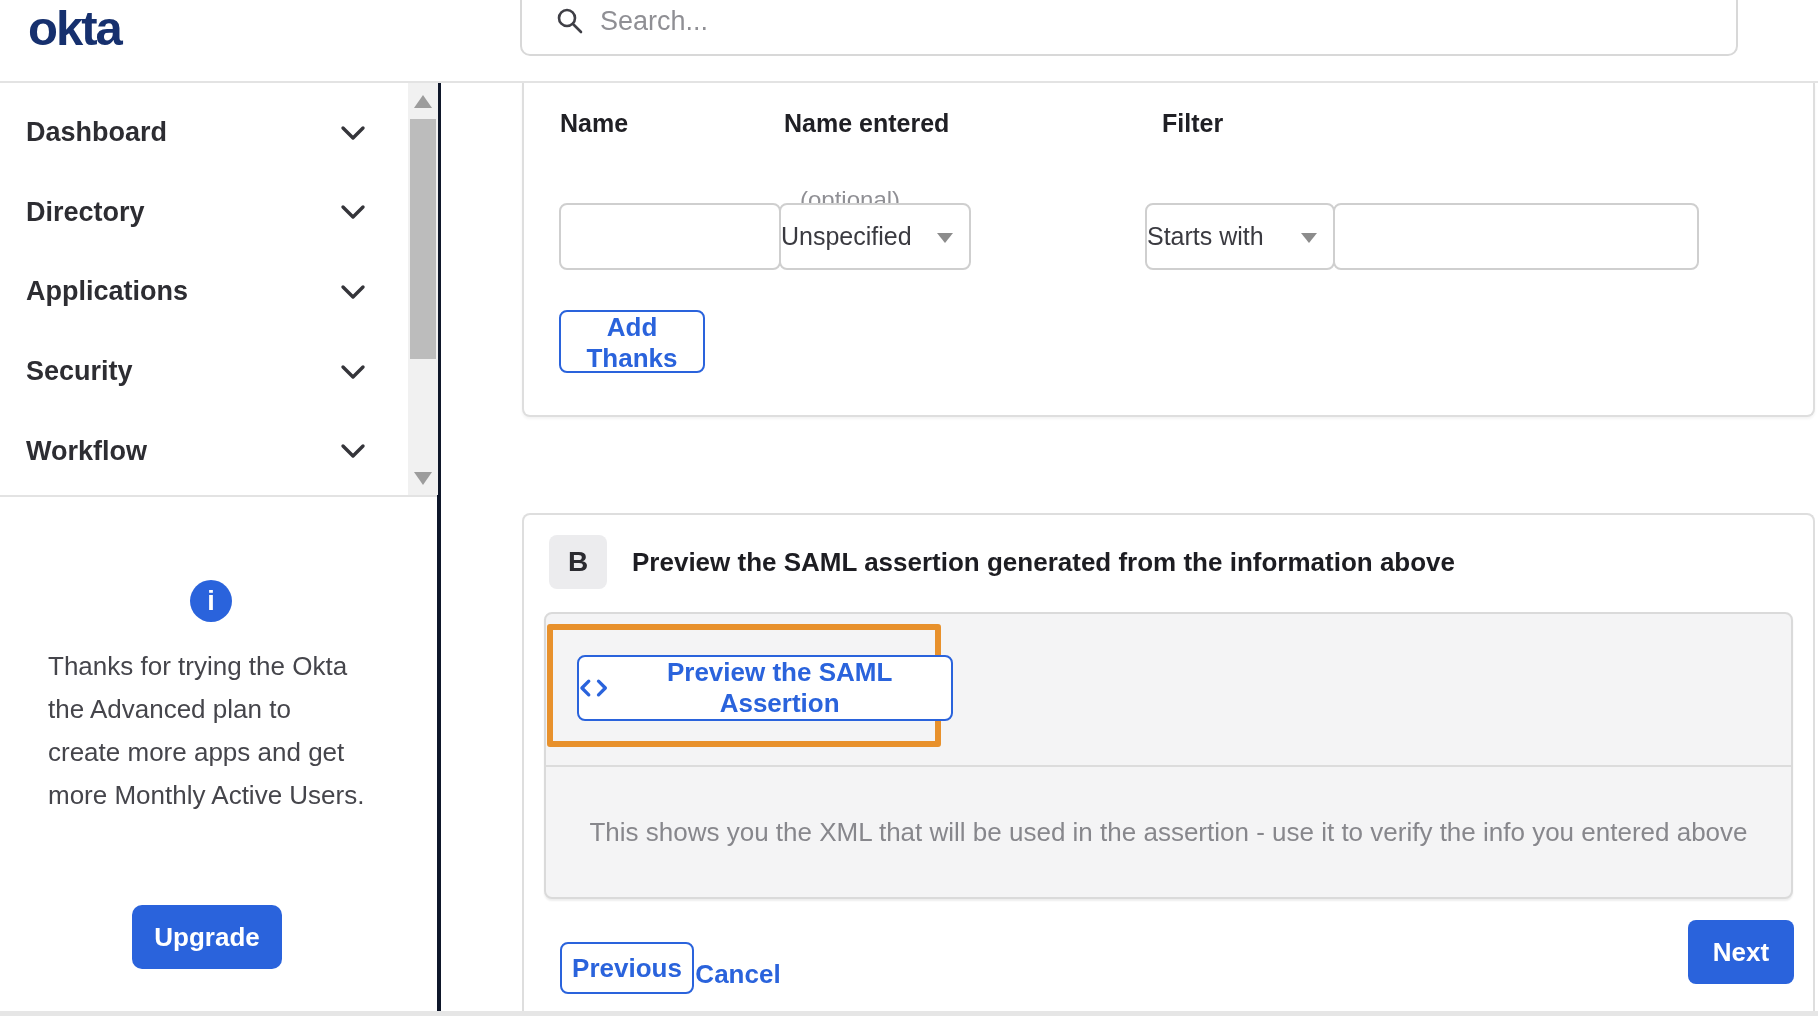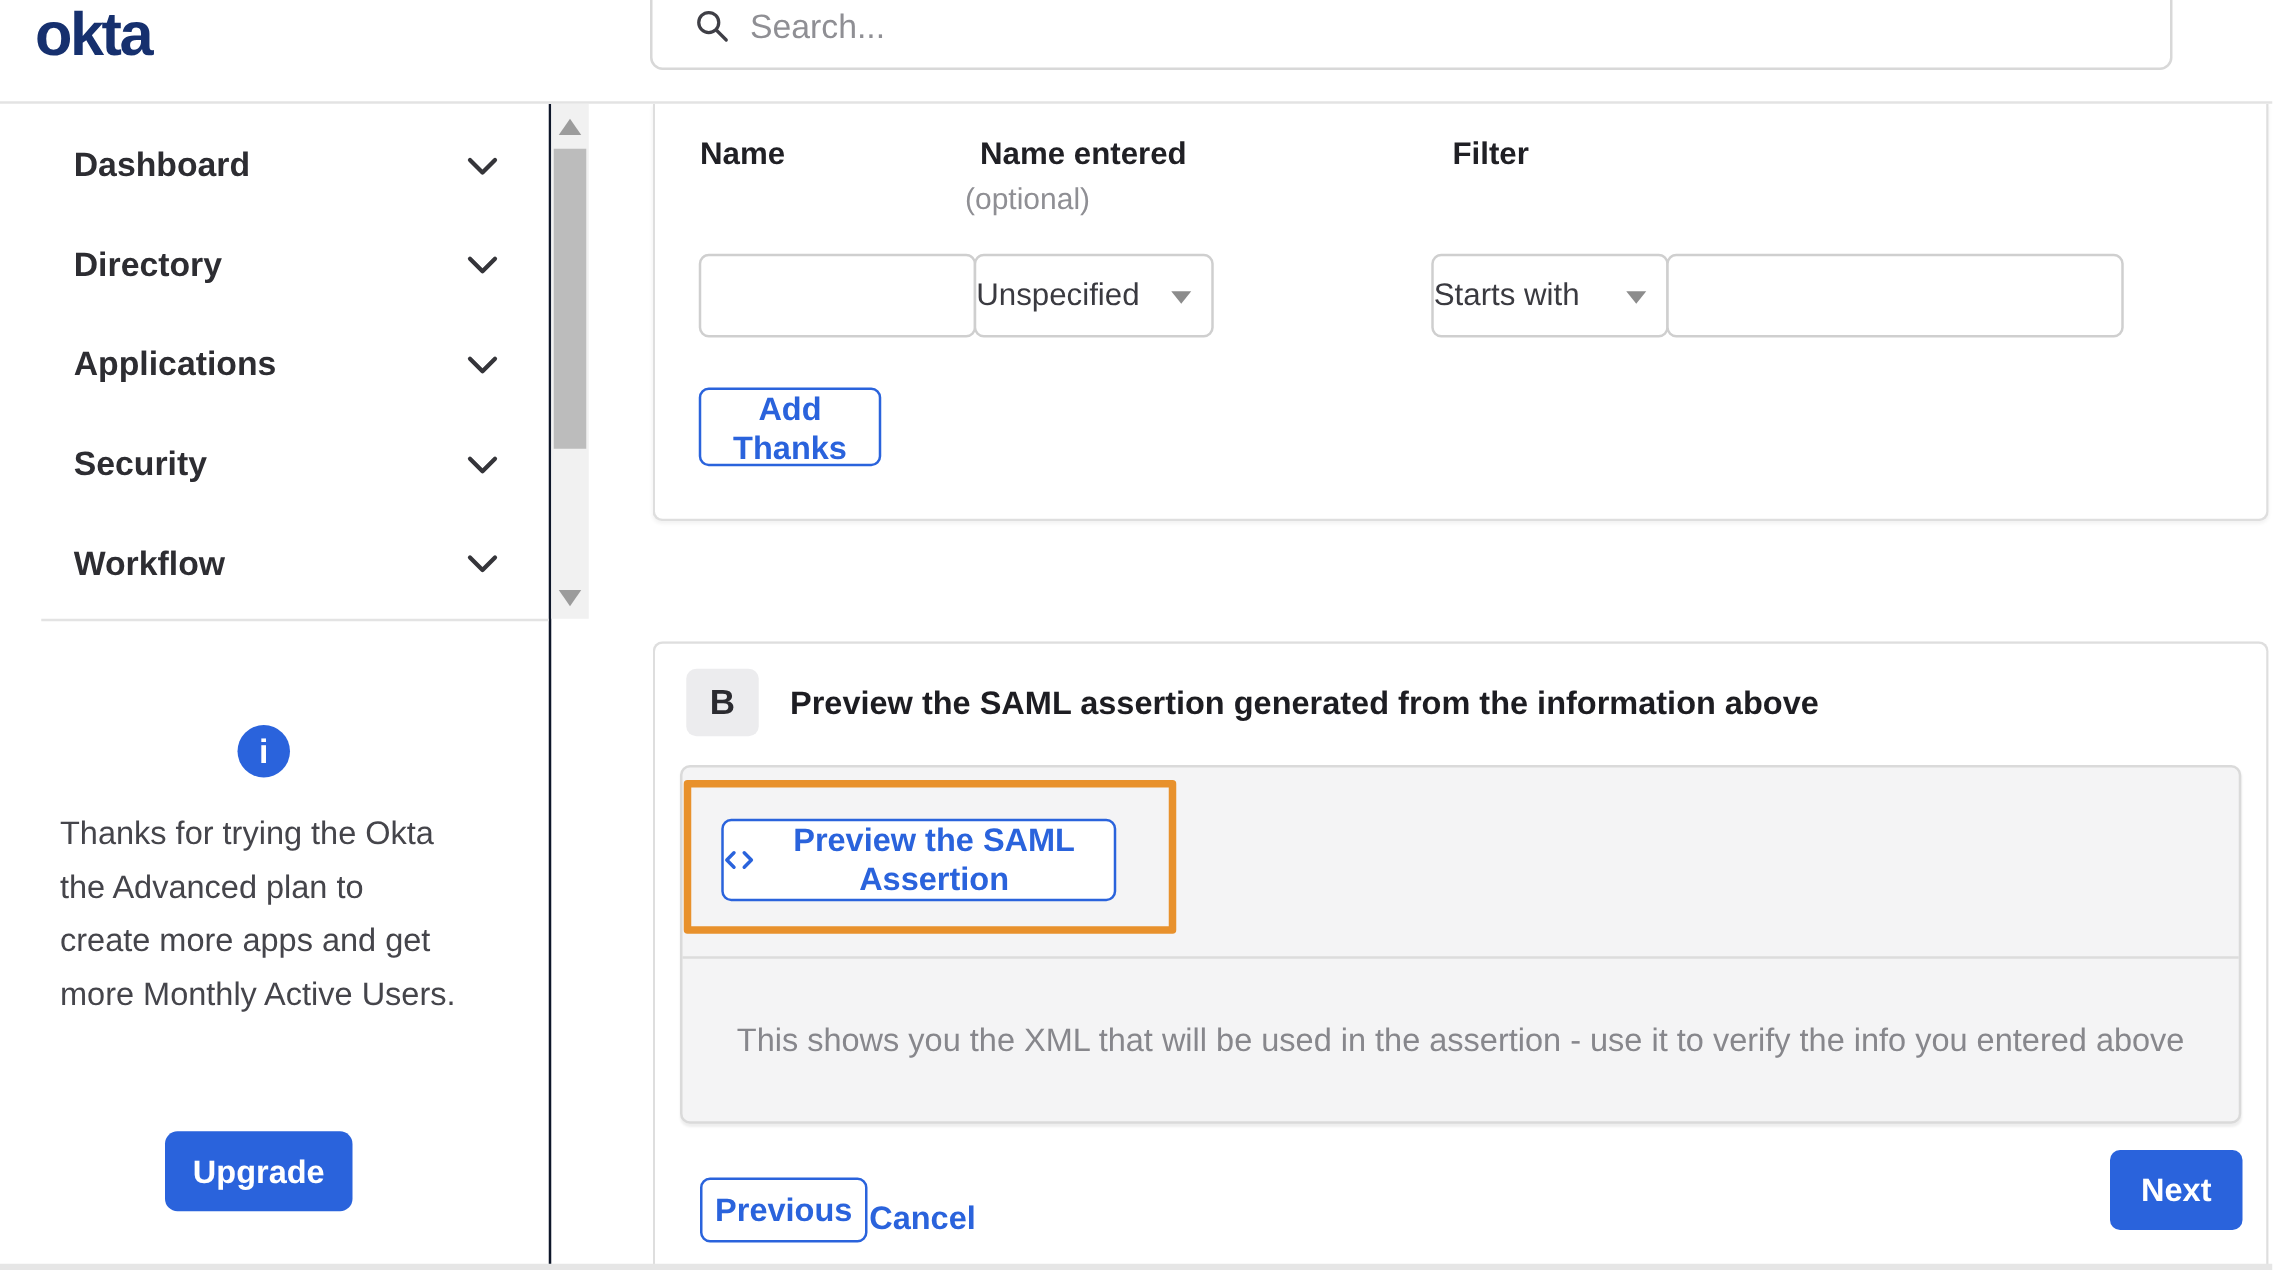--- a/index.html
+++ b/index.html
@@ -16,21 +16,21 @@
                background:#fff; border:2px solid #d8d8d8; border-radius:10px;
                display:flex; align-items:center; padding-left:34px; }
   .searchbox svg { flex:0 0 auto; }
   .searchbox input { border:none; outline:none; flex:1; margin-left:16px;
                      font-size:27px; color:#45454b; background:transparent;
                      font-family:"Liberation Sans", sans-serif; }
   .searchbox input::placeholder { color:#8f8f94; opacity:1; }
 
   
   .sidebar { position:absolute; left:0; top:83px; width:441px; height:933px;
-             background:#fff; border-right:2px solid #0f172a;padding-left:33px; }
+             background:#fff; border-right:4px solid #0f172a; }
   .menu { position:relative; width:100%; height:414px; border-bottom:2px solid #e3e3e3;
           display:flex; flex-direction:column; padding:10px 0 4px 0; }
   .menu-item { position:relative; flex:1; display:flex; align-items:center;
                padding-left:26px; cursor:pointer; }
   .menu-item .mi-label { font-size:27px; font-weight:600; color:#2d2d32; }
   .menu-item .chev { position:absolute; left:340px; top:50%; margin-top:-8px; }
 
   .scrollbar { position:absolute; left:408px; top:0; width:30px; height:412px;
                background:#f1f1f1; }
   .sb-up { position:absolute; left:6px; top:12px; width:0; height:0;
@@ -83,21 +83,21 @@
                 justify-content:center; font-size:28px; font-weight:bold; color:#2b2b30; }
   .b-heading { position:absolute; left:108px; top:20px; height:54px; display:flex;
                align-items:center; font-size:26px; font-weight:bold; color:#1d1d22; }
   .preview-panel { position:absolute; left:20px; top:97px; width:1249px; height:287px;
                    background:#f4f4f5; border:2px solid #dadada; border-radius:8px;
                    box-shadow:0 2px 2px rgba(0,0,0,.07); }
   .panel-divider { position:absolute; left:0; right:0; top:151px;
                    border-top:2px solid #dcdcdc; }
   .annotation-box { position:absolute; left:1px; top:10px; width:394px; height:123px;
                     border:6px solid #e8912c; border-radius:3px; pointer-events:none; }
-  .preview-btn { position:absolute; left:31px; top:41px; width:316px; height:66px;
+  .preview-btn { position:absolute; left:31px; top:41px; width:376px; height:66px;
                  background:#fff; border:2px solid #2a63dc; border-radius:8px;
                  display:flex; align-items:center; justify-content:center; gap:0;
                  color:#2a63dc; font-size:26px; font-weight:bold; cursor:pointer;
                  font-family:"Liberation Sans", sans-serif; }
   .panel-helper { position:absolute; left:0; right:0; top:153px; bottom:0;
                   display:flex; align-items:center; justify-content:center;
                   font-size:26px; color:#87878c; }
 
   .btn-outline { position:absolute; top:427px; height:52px; background:#fff;
                  border:2px solid #2a63dc; border-radius:8px; color:#2a63dc;
@@ -184,21 +184,21 @@
       <div>the Advanced plan to</div>
       <div>create more apps and get</div>
       <div>more Monthly Active Users.</div>
     </div>
     <button class="upgrade-btn">Upgrade</button>
   </div>
 
   <div class="card-a">
     <div class="col-label" style="left:36px;">Name</div>
     <div class="col-label" style="left:260px;">Name entered</div>
-    <div class="col-hint" style="left:248px;">(optional)</div>
+    <div class="col-hint" style="left:276px;margin-top:40px;">(optional)</div>
     <div class="col-label" style="left:638px;">Filter</div>
 
     <input class="tb" style="left: 35px; width: 222px;" value="">
 
     <div class="selectbox" style="left:255px; width:192px;">
       <span class="sel-val">Unspecified</span>
       <span class="caret"></span>
     </div>
 
     <div class="selectbox" style="left:621px; width:190px;">

